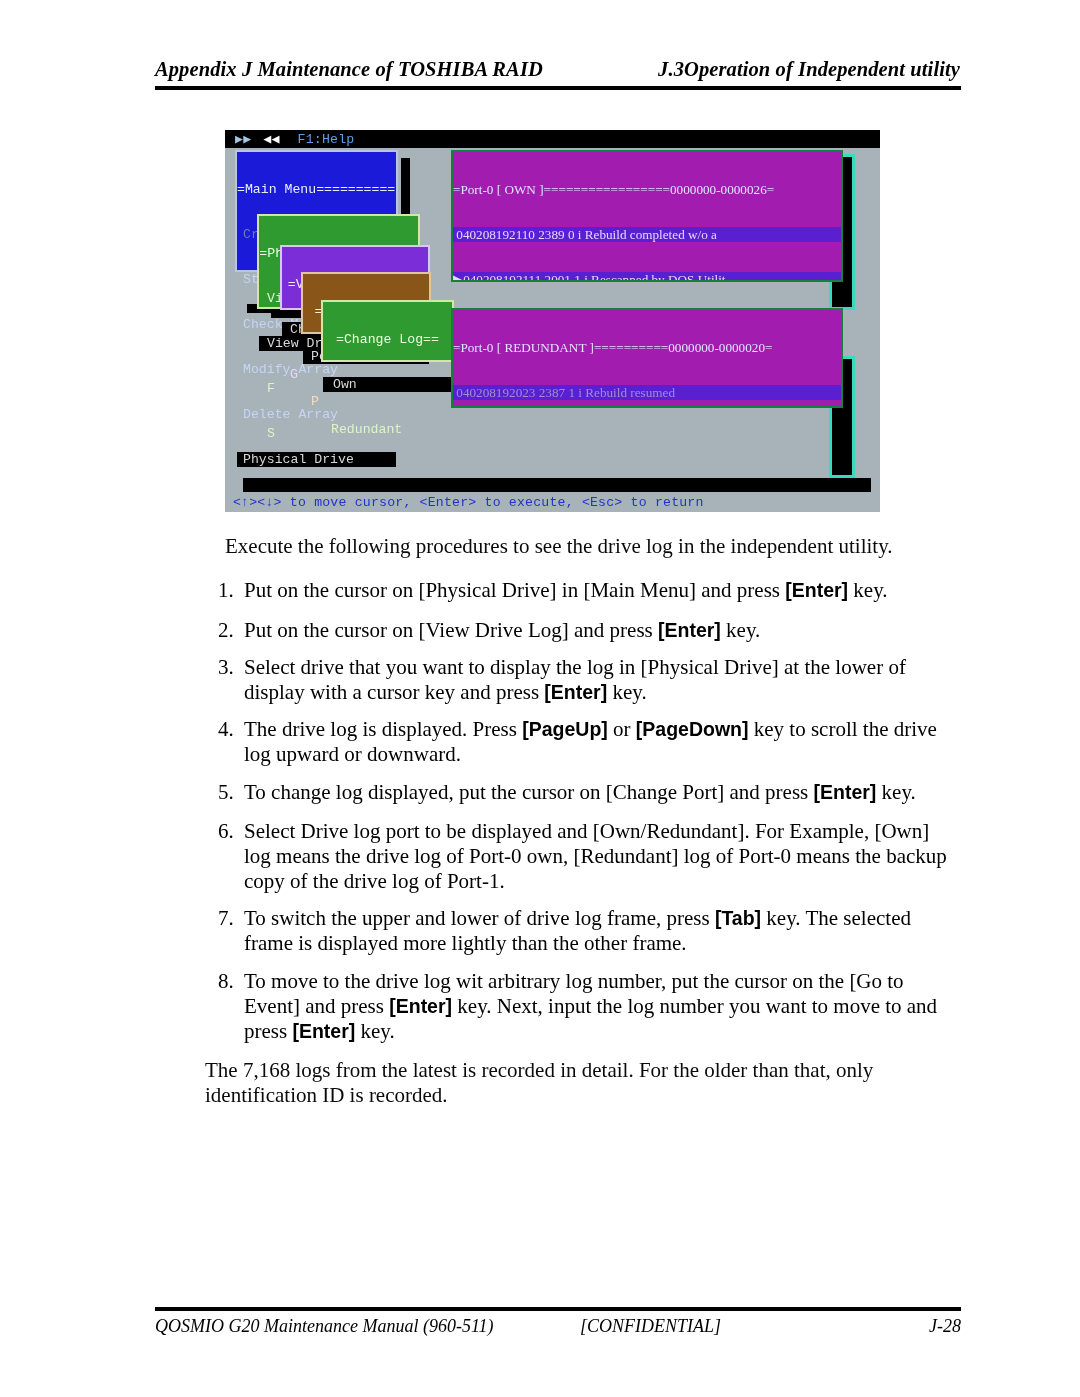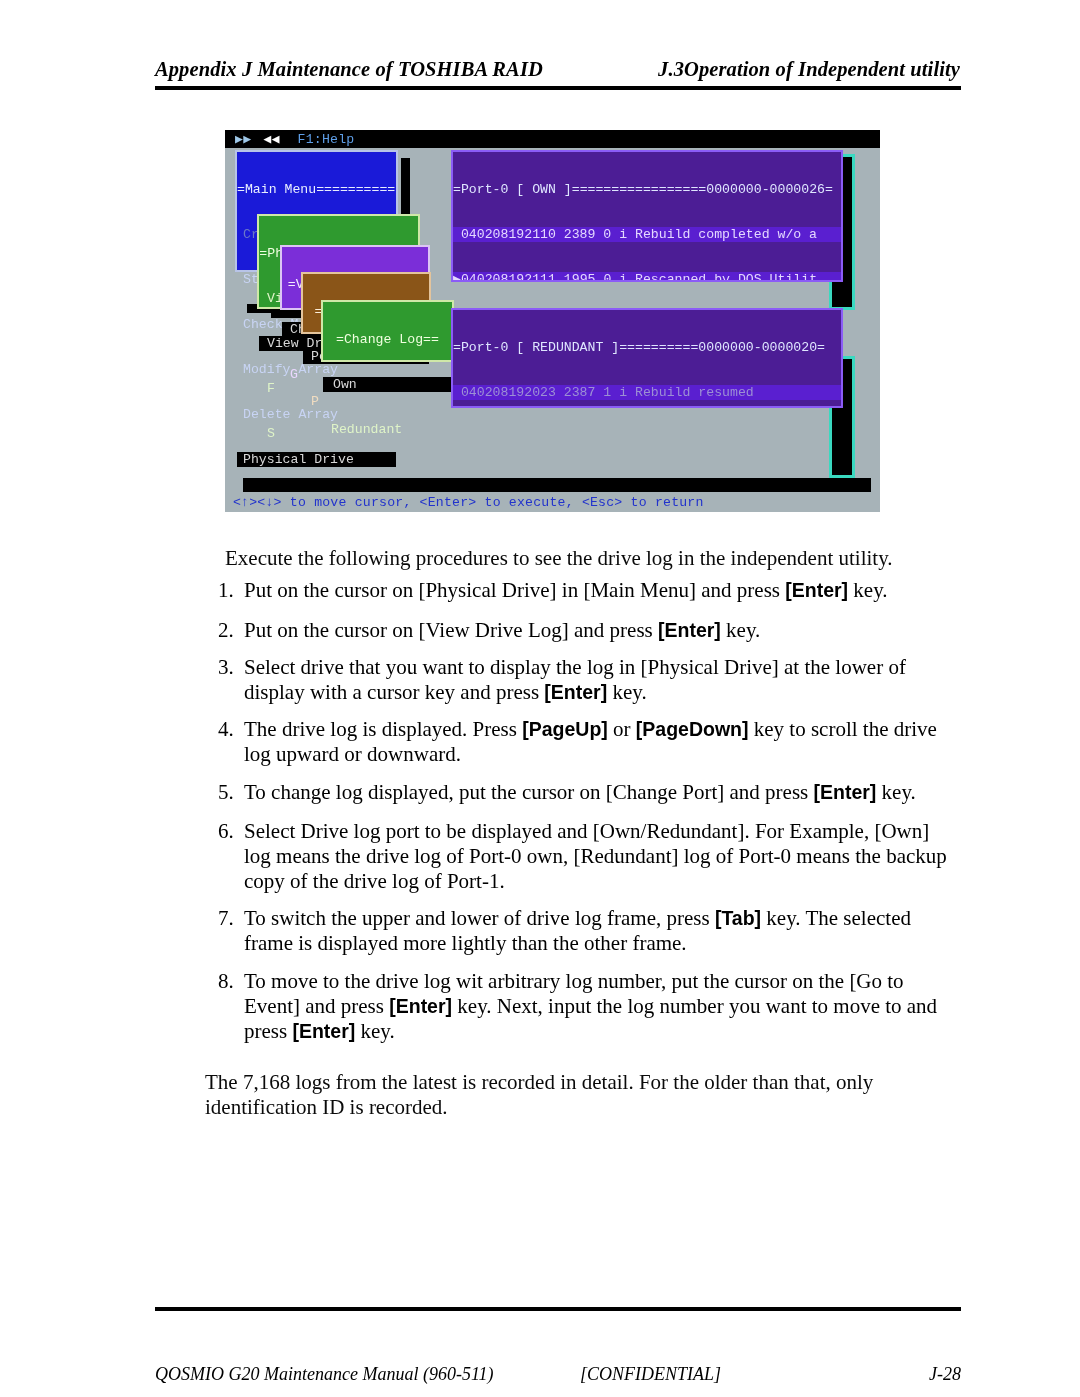--- a/index.html
+++ b/index.html
@@ -178,25 +178,26 @@
     white-space: pre;
     height: 15px;
   }
   .pm-drv .row { height: 16px; }
   .pm-drv .row.sel { background: #000000; color: #e8e8e8; }
 
   
   .logpanel {
     position: absolute;
     box-sizing: border-box;
-    background: #4c1d95;
-    border: 2px solid #8b5cf6;
+    background: #a21caf;
+    border: 2px solid #15803d;
     color: #cfd8f8;
     white-space: pre;
     overflow: hidden;
+    font-family: Liberation Serif, serif;
   }
   .logpanel .lp-title {
     white-space: pre;
     color: #dfe6ff;
     height: 15px;
     overflow: hidden;
   }
   .logpanel .hl {
     background: #5a1fd0;
     color: #e4d8ff;
@@ -211,21 +212,20 @@
     border: 3px solid #3ad9c0;
     background: #000000;
     box-sizing: border-box;
   }
   .para {
     position: absolute;
     font-family: "Liberation Serif", serif;
     font-size: 21px;
     line-height: 25px;
     color: #0a0a0a;
-    margin-top: 12px;
   }
   .numlist {
     position: absolute;
     display: flex;
   }
   .numlist .num {
     font-family: "Liberation Serif", serif;
     font-size: 21px;
     line-height: 25px;
     width: 26px;
@@ -256,21 +256,20 @@
     left: 155px; top: 1316px;
     width: 806px;
     display: flex;
     align-items: flex-start;
   }
   .page-footer span {
     font-family: "Liberation Serif", serif;
     font-style: italic;
     font-size: 18px;
     white-space: nowrap;
-    margin-top: 48px;
   }
   .ft-left   { flex: 0 0 425px; }
   .ft-center { flex: 1 1 auto; }
   .ft-right  { flex: 0 0 auto; }
 </style>
 </head>
 <body>
 
 <div class="page-header">
   <div class="hdr-text">Appendix J Maintenance of TOSHIBA RAID</div>
@@ -327,21 +326,21 @@
     <div class="row sel" style="padding-left:10px;">Own</div>
     <div class="row" style="padding-left:8px;">Redundant</div>
   </div>
 
   <div class="cyan-frame" style="left:604px;top:24px;width:26px;height:156px;"></div>
   <div class="cyan-frame" style="left:604px;top:226px;width:26px;height:122px;"></div>
 
   <div class="logpanel lp-own">
     <div class="lp-title"><span>=Port-0 [ OWN ]=</span><span>================</span><span>0000000-0000026=</span></div>
     <div class="lp-row hl"> 040208192110 2389 0 i Rebuild completed w/o a</div>
-    <div class="lp-row hl">▶040208192111 1995 0 i Rescanned by DOS Utilit</div>
+    <div class="lp-row hl">▶040208192111 2001 1 i Rescanned by DOS Utilit</div>
     
     
     
     
     
     
     
   </div>
 
   <div class="logpanel lp-red">

